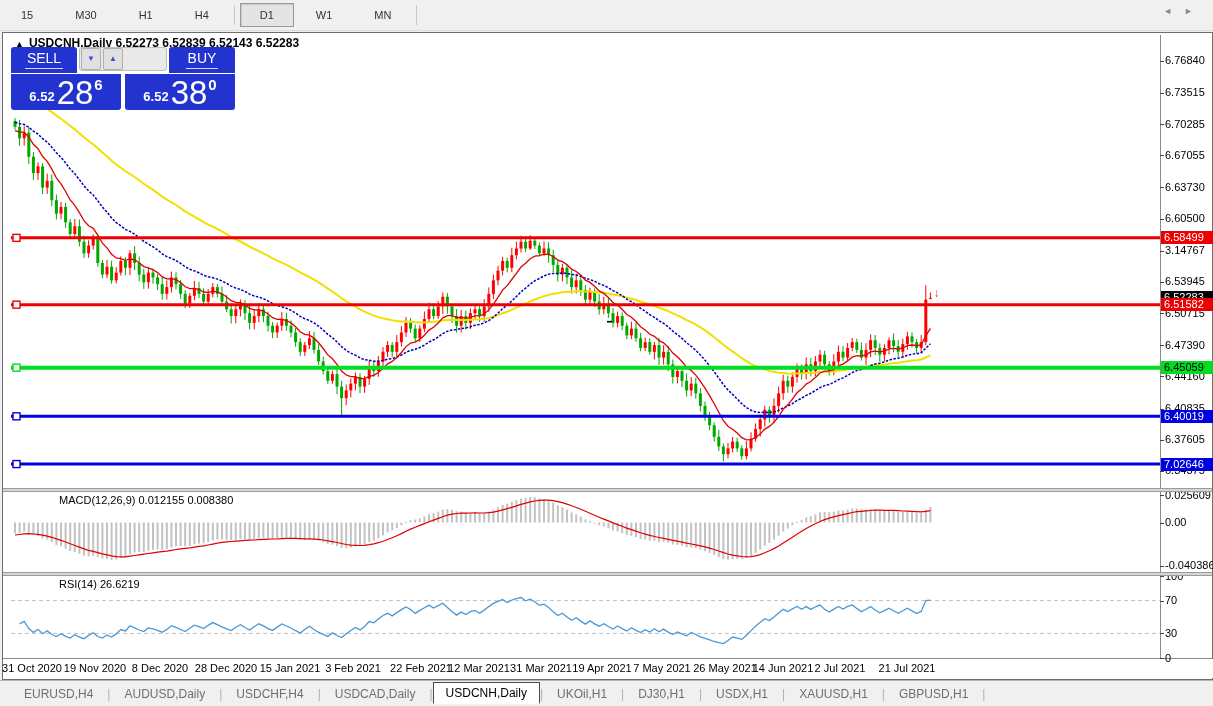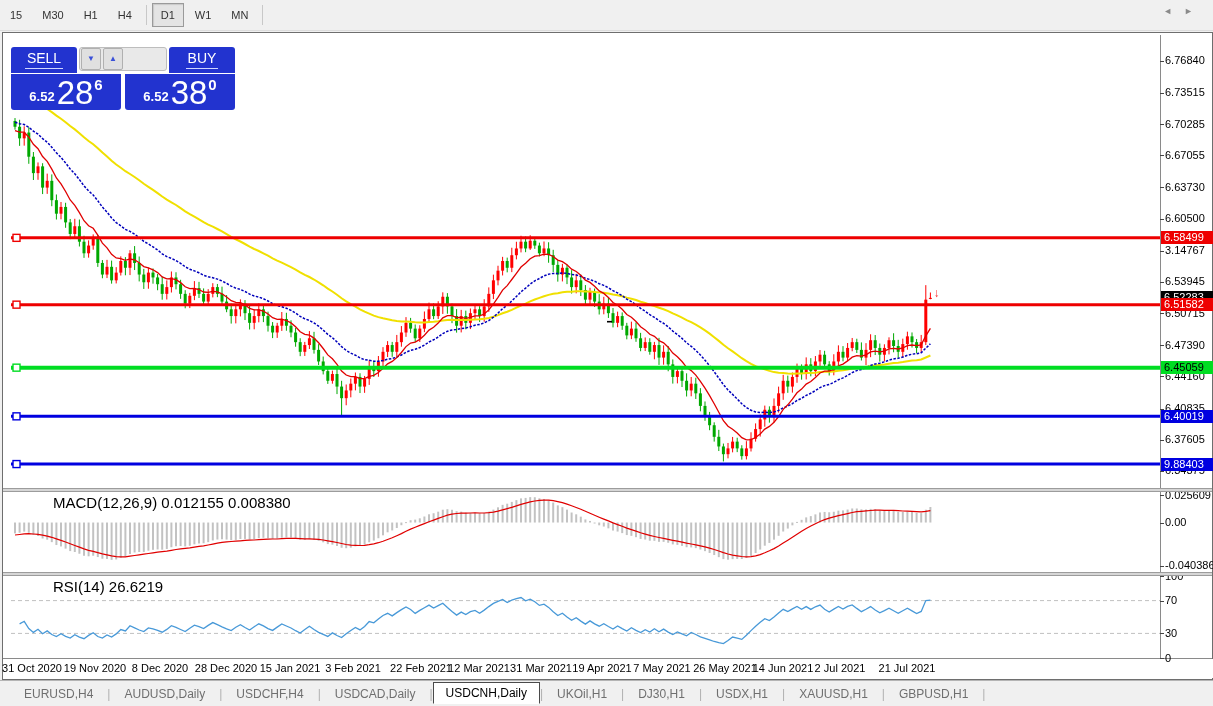--- a/index.html
+++ b/index.html
@@ -1,20 +1,20 @@
 <!DOCTYPE html>
 <html><head>
 <meta charset="utf-8">
 <style>
   html,body{margin:0;padding:0;background:#f0f0f0;font-family:"Liberation Sans",sans-serif;}
   #app{position:relative;width:1213px;height:706px;background:#f0f0f0;overflow:hidden;}
 
   
   #toolbar{position:absolute;left:0;top:0;width:100%;height:30px;background:#f0f0f0;border-bottom:1px solid #dcdcdc;display:flex;align-items:center;}
-  .tf-btn{height:22px;line-height:22px;padding:0 8px;margin:16px 1px;font-size:11px;color:#333;border:1px solid transparent;cursor:default;}
+  .tf-btn{height:22px;line-height:22px;padding:0 19px;margin:16px 1px;font-size:11px;color:#333;border:1px solid transparent;cursor:default;}
   .tf-btn.active{background:#e4e4e4;border:1px solid #9a9a9a;box-shadow:inset 1px 1px 1px #c8c8c8;}
   .tf-sep{width:1px;height:20px;background:#c8c8c8;margin:0 4px;}
 
   
   #chart-window{position:absolute;left:2px;top:32px;width:1209px;height:646px;background:#ffffff;border:1px solid #6e6e6e;box-shadow:inset 1px 1px 0 #ffffff;}
   #chart-title{position:absolute;left:12px;top:3px;font-size:12px;font-weight:bold;color:#000;white-space:nowrap;z-index:30;}
   #chart-title .collapse{font-size:9px;margin-right:5px;}
 
   
   .pane{position:absolute;left:0;width:1209px;overflow:hidden;}
@@ -22,21 +22,21 @@
   #macd-pane{top:459px;height:80px;border-top:none;}
   #rsi-pane{top:543px;height:82px;}
   .splitter{position:absolute;left:0;width:1209px;height:4px;background:#d6d6d6;border-top:1px solid #9c9c9c;border-bottom:1px solid #9c9c9c;box-sizing:border-box;z-index:25;}
   #splitter1{top:455px;}
   #splitter2{top:539px;}
   #axis-separator{position:absolute;top:2px;left:1157px;width:1px;height:623px;background:#8a8a8a;z-index:5;}
   #date-divider{position:absolute;top:625px;left:0;width:1209px;height:1px;background:#8a8a8a;}
 
   svg{position:absolute;left:8px;top:0;}
 
-  .ind-label{position:absolute;left:6px;top:2px;font-size:15px;color:#000;z-index:6;padding-left:44px;}
+  .ind-label{position:absolute;left:12px;top:2px;font-size:11px;color:#000;z-index:6;padding-left:44px;}
 
   
   .axis-label{position:absolute;left:1162px;font-size:11px;color:#000;height:13px;line-height:13px;z-index:6;white-space:nowrap;}
   .axis-tick{position:absolute;left:1157px;width:4px;height:1px;background:#444;z-index:6;}
   .level-label{position:absolute;left:1158px;width:49px;font-size:11px;height:13px;line-height:13px;padding-left:3px;z-index:8;white-space:nowrap;}
 
   
   #date-axis{position:absolute;left:0;top:626px;width:1209px;height:19px;background:#fff;padding-left:28px;}
   .date-label{position:absolute;top:3px;font-size:11px;color:#000;transform:translateX(-50%);white-space:nowrap;}
 
@@ -74,20 +74,23 @@
       <div class="tf-btn">H4</div>
       <div class="tf-sep"></div>
       <div class="tf-btn active">D1</div>
       <div class="tf-btn">W1</div>
       <div class="tf-btn">MN</div>
       <div class="tf-sep"></div>
     </div>
 
   <div id="chart-window">
 
+    <div id="chart-title">
+      <span class="collapse">▲</span><span>USDCNH,Daily  6.52273 6.52839 6.52143 6.52283</span>
+    </div>
 
     <div id="trade-panel">
       <div id="tp-row1">
         <div class="tp-btn"><span class="lbl">SELL</span></div>
         <div id="tp-spinner">
           <div class="sp-btn"><span>▼</span></div>
           <div class="sp-btn"><span>▲</span></div>
         </div>
         <div class="tp-btn"><span class="lbl">BUY</span></div>
       </div>
@@ -789,21 +792,21 @@
         <div class="axis-tick" style="top:375.5px"></div>
         <div class="axis-label" style="top:400.2px">6.37605</div>
         <div class="axis-tick" style="top:406.7px"></div>
         <div class="axis-label" style="top:431.4px">6.34375</div>
         <div class="axis-tick" style="top:437.9px"></div>
         <div class="level-label" style="top:258.4px;background:#000000;color:#ffffff;z-index:7">6.52283</div>
         <div class="level-label" style="top:198.3px;background:#ee0000;color:#ffffff">6.58499</div>
         <div class="level-label" style="top:265.2px;background:#ee0000;color:#ffffff">6.51582</div>
         <div class="level-label" style="top:328.2px;background:#00dd22;color:#000000">6.45059</div>
         <div class="level-label" style="top:376.8px;background:#0000e0;color:#ffffff">6.40019</div>
-        <div class="level-label" style="top:424.6px;background:#0000e0;color:#ffffff">9.88403</div>
+        <div class="level-label" style="top:424.6px;background:#0000e0;color:#ffffff">7.02646</div>
         <div class="axis-label" style="top:455.6px">0.025609</div>
         <div class="axis-tick" style="top:462.1px"></div>
         <div class="axis-label" style="top:483.0px">0.00</div>
         <div class="axis-tick" style="top:489.5px"></div>
         <div class="axis-label" style="top:526.3px">-0.040386</div>
         <div class="axis-tick" style="top:532.8px"></div>
         <div class="axis-label" style="top:536.5px">100</div>
         <div class="axis-tick" style="top:543.0px"></div>
         <div class="axis-label" style="top:561.1px">70</div>
         <div class="axis-tick" style="top:567.6px"></div>

